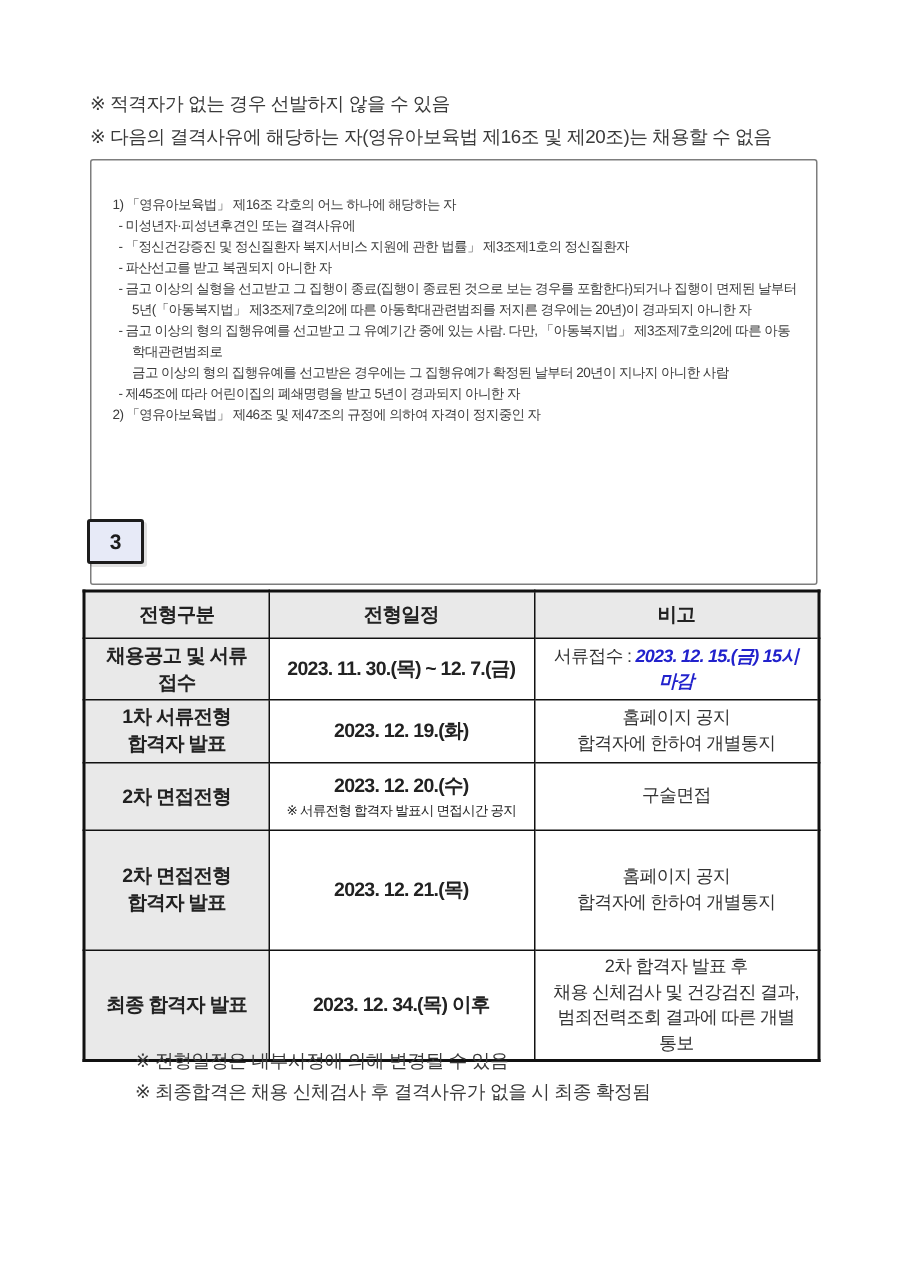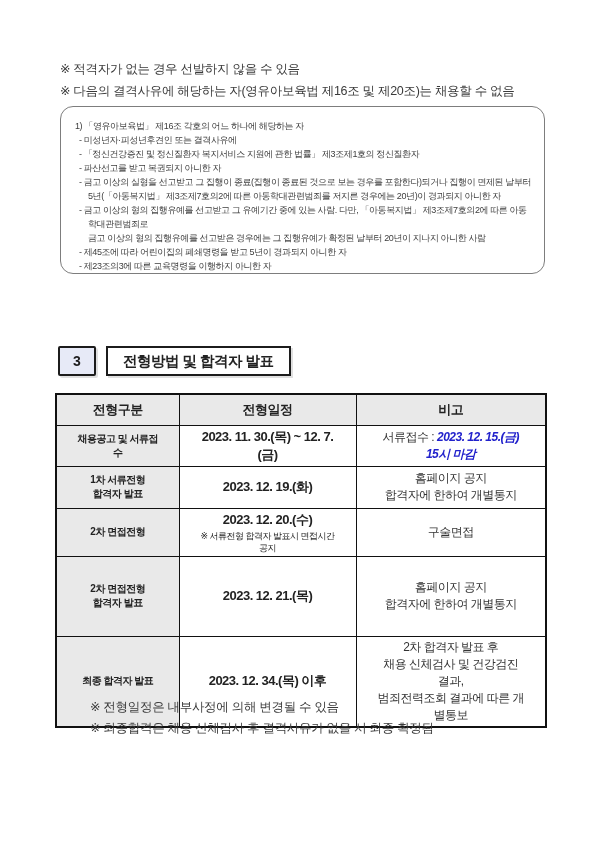--- a/index.html
+++ b/index.html
@@ -8,47 +8,47 @@
     font-family:"Liberation Sans","DejaVu Sans",sans-serif;
     color:#3a3a3a;overflow:hidden;
   }
   .pre{white-space:pre-line;}
 
   
   .top-notes{position:absolute;left:60px;top:58px;width:500px;
     font-size:12.5px;line-height:22px;color:#3a3a3a;letter-spacing:-0.3px;}
 
   
-  .law-box{position:absolute;left:60px;top:106px;width:485px;height:168px;
-    border:1px solid #7d7d7d;border-radius:13px;box-sizing:border-box;
-    padding:12px 9px 4px 10px;font-size:9px;line-height:14px;color:#3c3c3c;
+  .law-box{position:absolute;left:60px;top:106px;width:485px;height:284px;
+    border:1px solid #7d7d7d;border-radius:2px;box-sizing:border-box;
+    padding:22px 9px 4px 10px;font-size:9px;line-height:14px;color:#3c3c3c;
     letter-spacing:-0.4px;overflow:hidden;}
   .law-line{white-space:pre-line;}
   .law-line.num{padding-left:11px;text-indent:-7px;}
   .law-line.dash{padding-left:17px;text-indent:-9px;}
 
   
   .section-header{position:absolute;left:58px;top:346px;display:flex;align-items:stretch;}
   .section-num{width:38px;height:30px;background:#e7eaf7;border:2px solid #1c1c1c;
     border-radius:2px;box-sizing:border-box;display:flex;align-items:center;justify-content:center;
     font-weight:bold;font-size:14px;color:#1c1c1c;box-shadow:2px 2px 0 rgba(0,0,0,0.12);}
   .section-title{margin-left:10px;height:30px;border:2px solid #1c1c1c;box-sizing:border-box;
     display:flex;align-items:center;padding:0 15px;font-weight:bold;font-size:14.5px;
     color:#222;letter-spacing:-0.5px;box-shadow:2px 2px 0 rgba(0,0,0,0.12);}
 
   
   table.sched{position:absolute;left:55px;top:393px;width:490px;border-collapse:collapse;
     table-layout:fixed;border:2px solid #111;}
   table.sched th,table.sched td{border:1px solid #111;text-align:center;vertical-align:middle;
-    padding:2px 20px;box-sizing:border-box;letter-spacing:-0.5px;margin-left:36px;}
+    padding:2px 10px;box-sizing:border-box;letter-spacing:-0.5px;margin-left:36px;}
   table.sched col.c1{width:123px;}
   table.sched col.c2{width:177px;}
   table.sched col.c3{width:190px;}
   table.sched th{background:#e9e9e9;font-size:13px;font-weight:bold;color:#222;height:31px;}
-  td.cat{background:#e9e9e9;font-weight:bold;font-size:10px;color:#222;}
+  td.cat{background:#e9e9e9;font-weight:bold;font-size:13px;color:#222;}
   td.sch{font-weight:bold;font-size:13px;color:#222;}
   td.rem{font-size:12px;color:#333;line-height:17px;}
   td.rem-left{text-align:left;padding-left:7px;}
   .sch-sub{font-size:9px;font-weight:normal;color:#222;line-height:12px;margin-top:1px;letter-spacing:-0.5px;}
   .blue{color:#2222cc;font-weight:bold;font-style:italic;}
   tr.r1{height:41px;}
   tr.r2{height:42px;}
   tr.r3{height:45px;}
   tr.r4{height:80px;}
   tr.r5{height:58px;}
@@ -68,28 +68,26 @@
 <div class="law-box">
   <div class="law-line num">1) 「영유아보육법」 제16조 각호의 어느 하나에 해당하는 자</div>
   <div class="law-line dash">- 미성년자·피성년후견인 또는 결격사유에</div>
   <div class="law-line dash">- 「정신건강증진 및 정신질환자 복지서비스 지원에 관한 법률」 제3조제1호의 정신질환자</div>
   <div class="law-line dash">- 파산선고를 받고 복권되지 아니한 자</div>
   <div class="law-line dash">- 금고 이상의 실형을 선고받고 그 집행이 종료(집행이 종료된 것으로 보는 경우를 포함한다)되거나 집행이 면제된 날부터
 5년(「아동복지법」 제3조제7호의2에 따른 아동학대관련범죄를 저지른 경우에는 20년)이 경과되지 아니한 자</div>
   <div class="law-line dash">- 금고 이상의 형의 집행유예를 선고받고 그 유예기간 중에 있는 사람. 다만, 「아동복지법」 제3조제7호의2에 따른 아동학대관련범죄로
 금고 이상의 형의 집행유예를 선고받은 경우에는 그 집행유예가 확정된 날부터 20년이 지나지 아니한 사람</div>
   <div class="law-line dash">- 제45조에 따라 어린이집의 폐쇄명령을 받고 5년이 경과되지 아니한 자</div>
-  <div class="law-line dash">- 제23조의3에 따른 교육명령을 이행하지 아니한 자</div>
   <div class="law-line num">2) 「영유아보육법」 제46조 및 제47조의 규정에 의하여 자격이 정지중인 자</div>
 
 </div>
 
 <div class="section-header">
   <div class="section-num">3</div>
-  <div class="section-title">전형방법 및 합격자 발표</div>
 </div>
 
 <table class="sched">
   <colgroup>
       <col class="c1">
       <col class="c2">
       <col class="c3">
     </colgroup>
   <thead>
     <tr>

